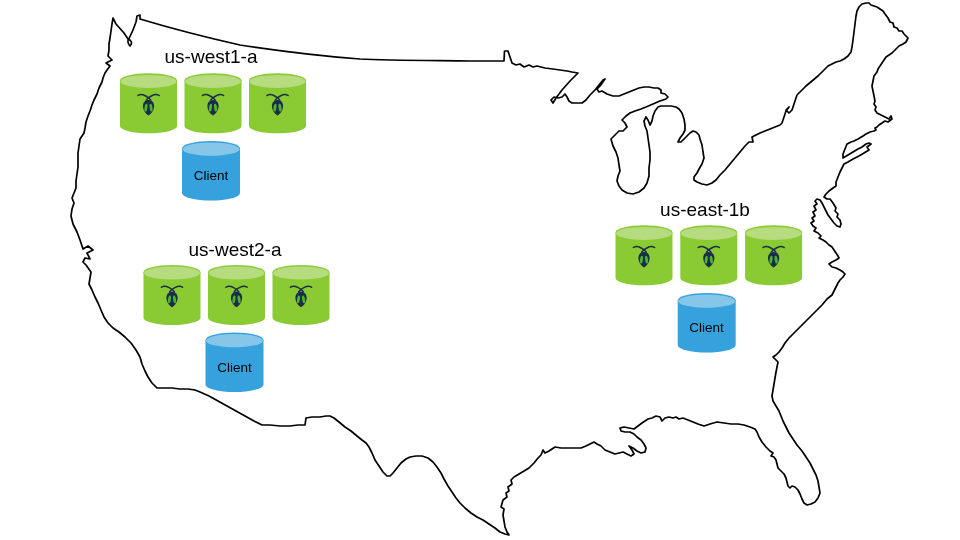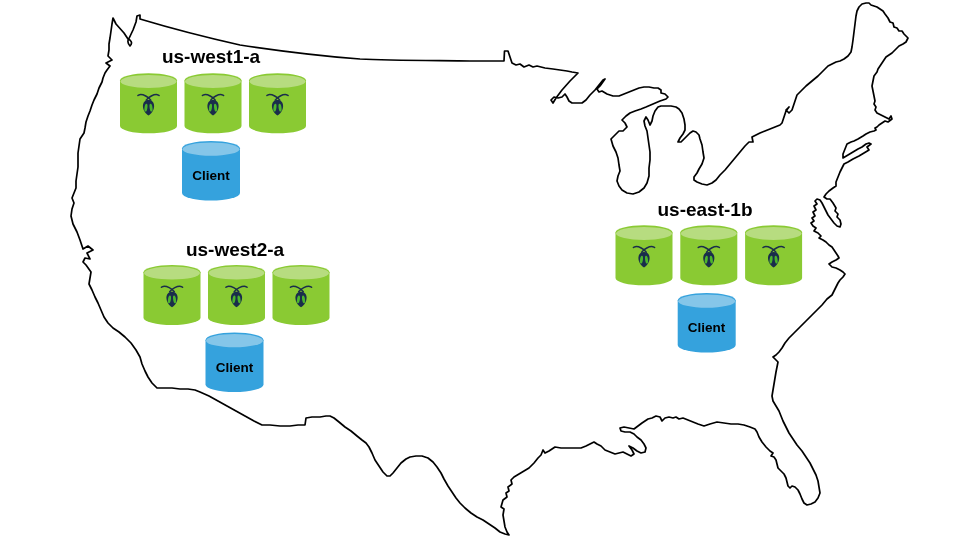--- a/index.html
+++ b/index.html
@@ -1,16 +1,16 @@
 <!DOCTYPE html>
 <html><head>
 <meta charset="utf-8">
 <style>
   html,body{margin:0;padding:0;background:#ffffff;}
-  #stage{position:relative;width:960px;height:540px;overflow:hidden;background:#fff;font-weight:bold;}
+  #stage{position:relative;width:960px;height:540px;overflow:hidden;background:#fff;}
   svg{display:block;}
   text{font-family:"Liberation Sans",sans-serif;-webkit-font-smoothing:antialiased;}
 </style>
 </head>
 <body>
 <div id="stage">
 <svg width="960" height="540" viewBox="0 0 960 540">
   <defs>
     <g id="bug">
       <path d="M 2.3,-6.8 C 1.2,-8.3 -0.5,-9.7 -2.8,-10.9 C -4.8,-11.9 -7.0,-12.5 -8.8,-12.2 C -9.6,-12.0 -10.2,-11.8 -10.6,-11.4" fill="none" stroke="#1a2d4b" stroke-width="1.5" stroke-linecap="round"></path>

